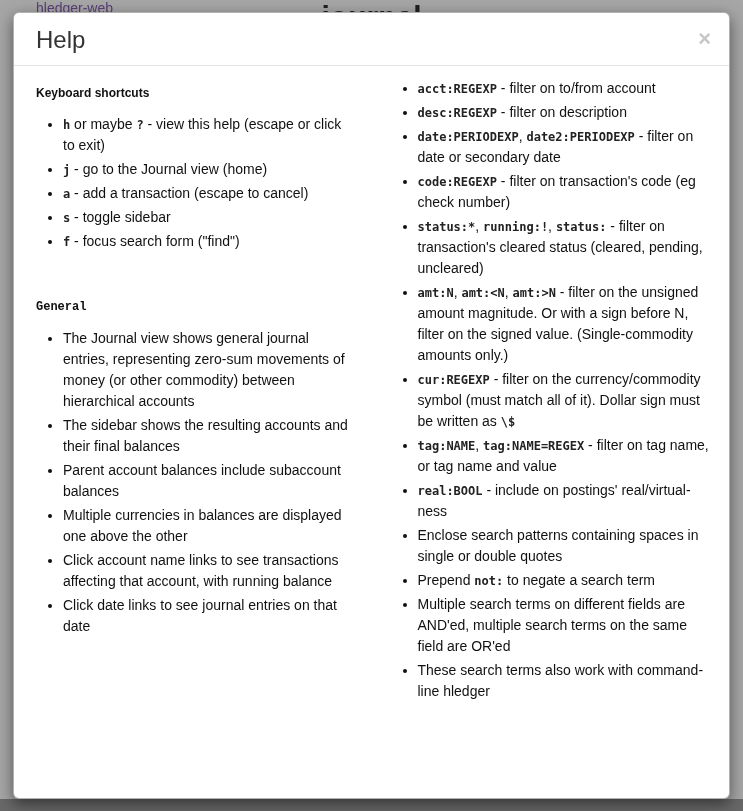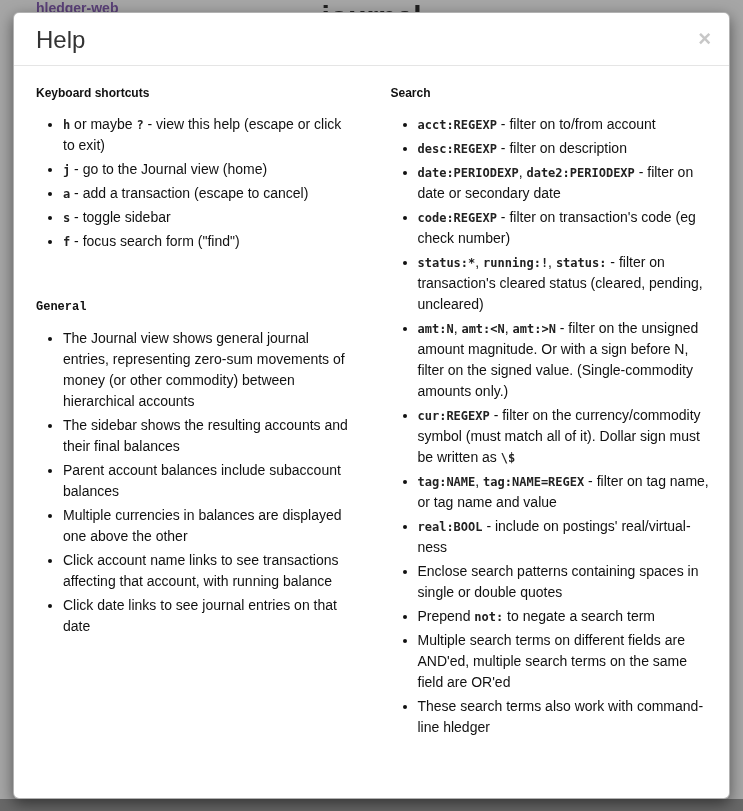--- a/index.html
+++ b/index.html
@@ -7,21 +7,21 @@
   body {
     font-family: "Liberation Sans", sans-serif;
     background: #ffffff;
     position: relative;
   }
 
   
   .page-behind { position: absolute; inset: 0; background: #ffffff; z-index: 0; }
   .brand {
     position: absolute; left: 36px; top: 0;
-    font-size: 14px; color: #8a63b8; text-decoration: none; font-weight: bold;
+    font-size: 14px; color: #8a63b8; text-decoration: none;
   }
   .page-heading {
     position: absolute; left: 0; right: 0; top: 0;
     text-align: center; font-size: 30px; font-weight: bold; color: #333333;
   }
   .footer-strip {
     position: absolute; left: 0; right: 0; bottom: 0; height: 12px;
     background: #a0a0a0;
   }
 
@@ -106,21 +106,20 @@
       <ul class="help-list">
           <li><span>The Journal view shows general journal entries, representing zero-sum movements of money (or other commodity) between hierarchical accounts</span></li>
           <li><span>The sidebar shows the resulting accounts and their final balances</span></li>
           <li><span>Parent account balances include subaccount balances</span></li>
           <li><span>Multiple currencies in balances are displayed one above the other</span></li>
           <li><span>Click account name links to see transactions affecting that account, with running balance</span></li>
           <li><span>Click date links to see journal entries on that date</span></li>
         </ul>
     </div>
     <div class="col">
-      <h2 class="section-heading">Search</h2>
       <ul class="help-list">
           <li><code>acct:REGEXP</code><span> - filter on to/from account</span></li>
           <li><code>desc:REGEXP</code><span> - filter on description</span></li>
           <li><code>date:PERIODEXP</code><span>, </span><code>date2:PERIODEXP</code><span> - filter on date or secondary date</span></li>
           <li><code>code:REGEXP</code><span> - filter on transaction's code (eg check number)</span></li>
           <li><code>status:*</code><span>, </span><code>running:!</code><span>, </span><code>status:</code><span> - filter on transaction's cleared status (cleared, pending, uncleared)</span></li>
           <li><code>amt:N</code><span>, </span><code>amt:&lt;N</code><span>, </span><code>amt:&gt;N</code><span> - filter on the unsigned amount magnitude. Or with a sign before N, filter on the signed value. (Single-commodity amounts only.)</span></li>
           <li><code>cur:REGEXP</code><span> - filter on the currency/commodity symbol (must match all of it). Dollar sign must be written as </span><code>\$</code></li>
           <li><code>tag:NAME</code><span>, </span><code>tag:NAME=REGEX</code><span> - filter on tag name, or tag name and value</span></li>
           <li><code>real:BOOL</code><span> - include on postings' real/virtual-ness</span></li>

